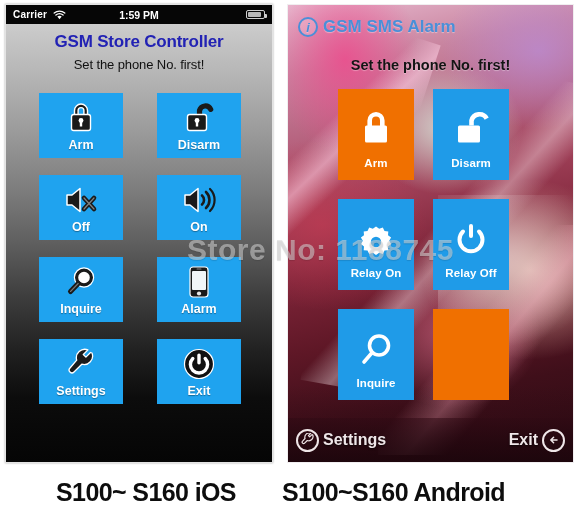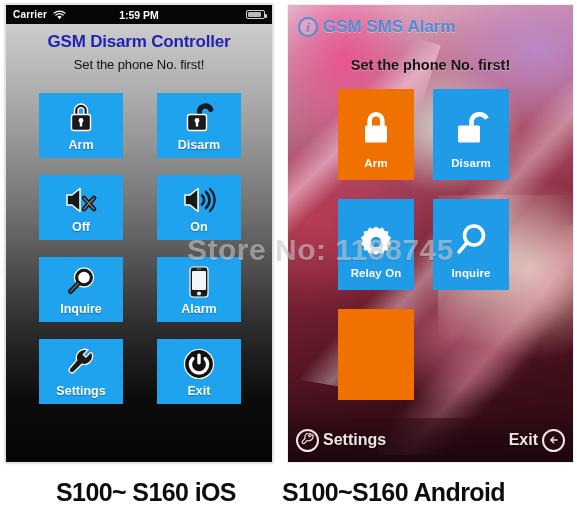--- a/index.html
+++ b/index.html
@@ -214,21 +214,21 @@
           <path d="M2.9 5.1 a5.6 5.6 0 0 1 7.2 0" stroke="#fff" stroke-width="1.3" fill="none" stroke-linecap="round"></path>
           <path d="M1.2 3.1 a8.3 8.3 0 0 1 10.6 0" stroke="#fff" stroke-width="1.3" fill="none" stroke-linecap="round"></path>
         </svg>
       </span>
       <span class="clock">1:59 PM</span>
       <span class="battery">
           <i></i>
         </span>
     </div>
 
-    <div id="ios-title">GSM Disarm Controller</div>
+    <div id="ios-title">GSM Store Controller</div>
     <div id="ios-subtitle">Set the phone No. first!</div>
 
     <div id="ios-grid">
 
       <div class="ios-btn">
         <span class="ic">
           <svg width="30" height="34" viewBox="0 0 30 34">
             <path d="M15 3 a6.5 6.5 0 0 1 6.5 6.5 V14 h-3.6 V9.5 a2.9 2.9 0 0 0-5.8 0 V14 H8.5 V9.5 A6.5 6.5 0 0 1 15 3 z" fill="#1a1a1a" stroke="#fff" stroke-width="1.4" stroke-linejoin="round"></path>
             <rect x="5.5" y="13.5" width="19" height="16" rx="2.2" fill="#1a1a1a" stroke="#fff" stroke-width="1.4"></rect>
             <circle cx="15" cy="19.5" r="2.4" fill="#fff"></circle>
@@ -360,20 +360,29 @@
       <div class="and-tile" style="background:#1f9be8">
         <span class="ic">
           <svg width="38" height="38" viewBox="0 0 38 38">
             <path d="M19 3.5 l3.2 2.3 3.6 -1.2 1.7 3.4 3.8 .4 -.3 3.8 3.1 2.3 -1.9 3.3 1.9 3.3 -3.1 2.3 .3 3.8 -3.8 .4 -1.7 3.4 -3.6 -1.2 -3.2 2.3 -3.2 -2.3 -3.6 1.2 -1.7 -3.4 -3.8 -.4 .3 -3.8 -3.1 -2.3 1.9 -3.3 -1.9 -3.3 3.1 -2.3 -.3 -3.8 3.8 -.4 1.7 -3.4 3.6 1.2 z" fill="#fff"></path>
             <circle cx="19" cy="19" r="5.2" fill="#1f9be8"></circle>
           </svg>
         </span>
         <span class="lbl">Relay On</span>
       </div>
 
+      <div class="and-tile" style="background:#1f9be8">
+        <span class="ic">
+          <svg width="38" height="40" viewBox="0 0 38 40">
+            <path d="M11 10.5 a11.5 11.5 0 1 0 16 0" fill="none" stroke="#fff" stroke-width="4" stroke-linecap="round"></path>
+            <rect x="17" y="3" width="4" height="14" rx="2" fill="#fff"></rect>
+          </svg>
+        </span>
+        <span class="lbl">Relay Off</span>
+      </div>
 
       <div class="and-tile" style="background:#1f9be8">
         <span class="ic">
           <svg width="38" height="40" viewBox="0 0 38 40">
             <circle cx="22" cy="14.5" r="9.5" fill="none" stroke="#fff" stroke-width="3.6"></circle>
             <path d="M15.2 21.5 L7 31" stroke="#fff" stroke-width="3.6" stroke-linecap="round"></path>
           </svg>
         </span>
         <span class="lbl">Inquire</span>
       </div>

